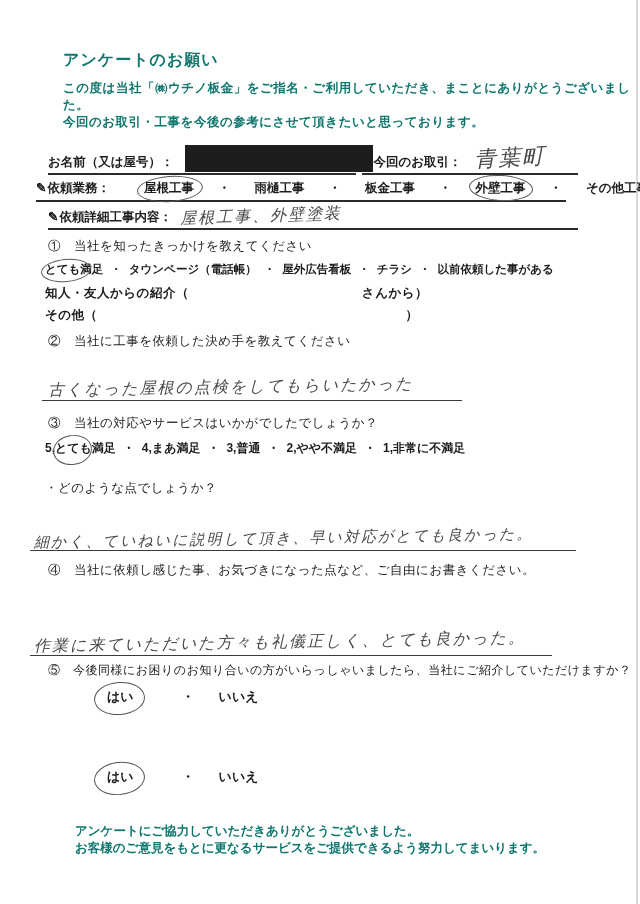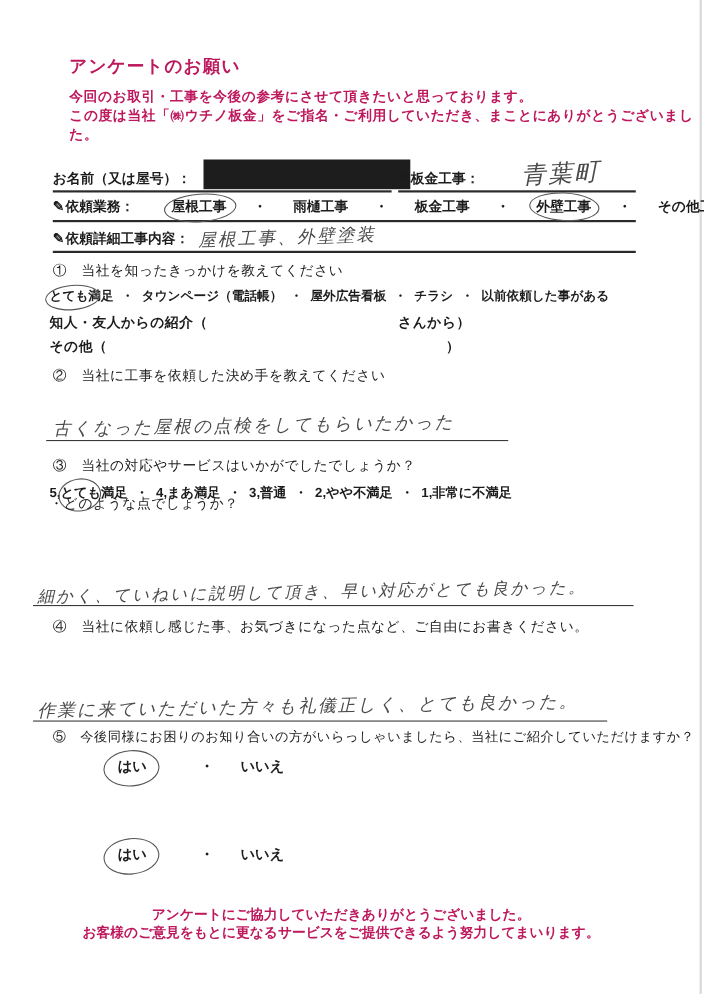--- a/index.html
+++ b/index.html
@@ -1,19 +1,19 @@
 <!DOCTYPE html>
 <html><head>
 <meta charset="utf-8">
 <style>
   html,body{margin:0;padding:0;background:#ffffff;}
   .page{position:relative;width:640px;height:904px;background:#ffffff;overflow:hidden;
         font-family:"Liberation Sans",sans-serif;color:#1c1c1c;}
   .abs{position:absolute;}
-  .printed{font-weight:700;color:#be185d;}
+  .printed{font-weight:700;color:#0f766e;}
   .title{font-size:16px;letter-spacing:1px;}
   .intro{font-size:12.5px;line-height:17px;letter-spacing:0.5px;}
   .row-line{border-bottom:2px solid #2a2a2a;}
   .thin-line{border-bottom:1.5px solid #3a3a3a;}
   .label{font-size:12.5px;font-weight:700;white-space:nowrap;}
   .opts{display:flex;align-items:center;white-space:nowrap;}
   .dot{padding:0 7px;font-weight:700;}
   .hand{font-family:"DejaVu Sans",sans-serif;font-style:italic;color:#4a4a4a;
         white-space:nowrap;letter-spacing:2px;}
   .rel{position:relative;display:inline-block;}
@@ -26,37 +26,37 @@
 </style>
 </head>
 <body>
 
 <div class="page">
   <div class="scan-edge"></div>
 
   <div class="abs printed title" style="left:63px;top:50px;">アンケートのお願い</div>
 
   <div class="abs printed intro" style="left:63px;top:80px;">
+    <div>この度は当社「㈱ウチノ板金」をご指名・ご利用していただき、まことにありがとうございました。</div>
     <div>今回のお取引・工事を今後の参考にさせて頂きたいと思っております。</div>
-    <div>この度は当社「㈱ウチノ板金」をご指名・ご利用していただき、まことにありがとうございました。</div>
   </div>
 
   <div class="abs row-line" style="left:48px;top:146px;width:308px;height:27px;">
     <span class="label" style="position:absolute;left:0;bottom:2px;">お名前（又は屋号）：</span>
     <div class="redact" style="position:absolute;left:137px;bottom:1px;width:188px;height:27px;"></div>
   </div>
 
   <div class="abs row-line" style="left:362px;top:146px;width:216px;height:27px;">
     <span class="label" style="position:absolute;left:0;bottom:2px;">
-      <span class="pencil">✎</span><span>板金工事：</span>
+      <span class="pencil">✎</span><span>今回のお取引：</span>
     </span>
     <span class="hand" style="position:absolute;left:112px;bottom:0px;font-size:22px;transform:rotate(-3deg);">青葉町</span>
   </div>
 
-  <div class="abs row-line opts" style="left:48px;top:176px;width:530px;height:24px;gap:17px;">
+  <div class="abs row-line opts" style="left:36px;top:176px;width:530px;height:24px;gap:17px;">
     <span class="label">
       <span class="pencil">✎</span><span>依頼業務：</span>
     </span>
     <span style="width:14px;"></span>
     <span class="rel label">
       <span>屋根工事</span>
       <span class="oval" style="inset:-4px -9px -5px -7px;transform:rotate(-4deg);"></span>
     </span>
     <span class="dot label">・</span>
     <span class="label">雨樋工事</span>
@@ -117,21 +117,21 @@
     </span>
     <span class="dot">・</span>
     <span>4,まあ満足</span>
     <span class="dot">・</span>
     <span>3,普通</span>
     <span class="dot">・</span>
     <span>2,やや不満足</span>
     <span class="dot">・</span>
     <span>1,非常に不満足</span>
   </div>
-  <div class="abs q" style="left:45px;top:450px;">・どのような点でしょうか？</div>
+  <div class="abs q" style="left:45px;top:480px;">・どのような点でしょうか？</div>
   <div class="abs thin-line" style="left:30px;top:518px;width:546px;height:32px;">
     <span class="hand" style="position:absolute;left:4px;bottom:2px;font-size:15px;transform:rotate(-1deg);">細かく、ていねいに説明して頂き、早い対応がとても良かった。</span>
   </div>
 
   <div class="abs q" style="left:48px;top:562px;">④　当社に依頼し感じた事、お気づきになった点など、ご自由にお書きください。</div>
   <div class="abs thin-line" style="left:30px;top:622px;width:522px;height:33px;">
     <span class="hand" style="position:absolute;left:4px;bottom:2px;font-size:16px;transform:rotate(-1deg);">作業に来ていただいた方々も礼儀正しく、とても良かった。</span>
   </div>
 
   <div class="abs q" style="left:48px;top:662px;font-size:12px;">⑤　今後同様にお困りのお知り合いの方がいらっしゃいましたら、当社にご紹介していただけますか？</div>
@@ -150,17 +150,17 @@
     <span class="rel">
       <span>はい</span>
       <span class="oval" style="inset:-6px -11px -9px -13px;transform:rotate(-6deg);"></span>
     </span>
     <span style="width:48px;"></span>
     <span>・</span>
     <span style="width:24px;"></span>
     <span>いいえ</span>
   </div>
 
-  <div class="abs printed" style="left:75px;top:823px;font-size:12.5px;line-height:17px;text-align:center;">
+  <div class="abs printed" style="left:75px;top:823px;font-size:12.5px;line-height:17px;">
     <div>アンケートにご協力していただきありがとうございました。</div>
     <div>お客様のご意見をもとに更なるサービスをご提供できるよう努力してまいります。</div>
   </div>
 </div>
 
 </body></html>

